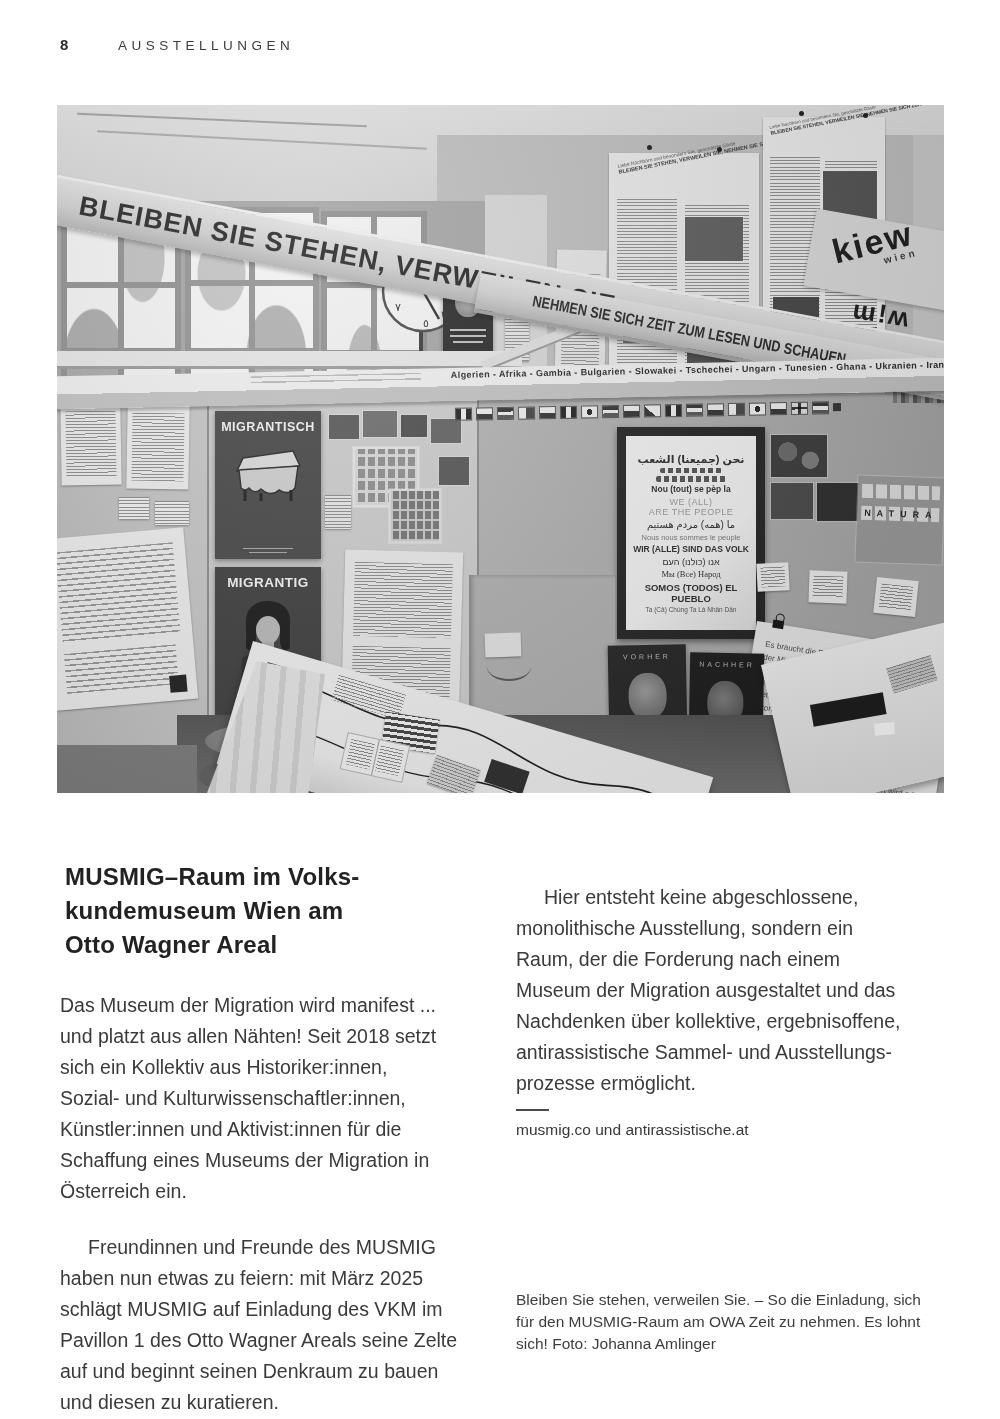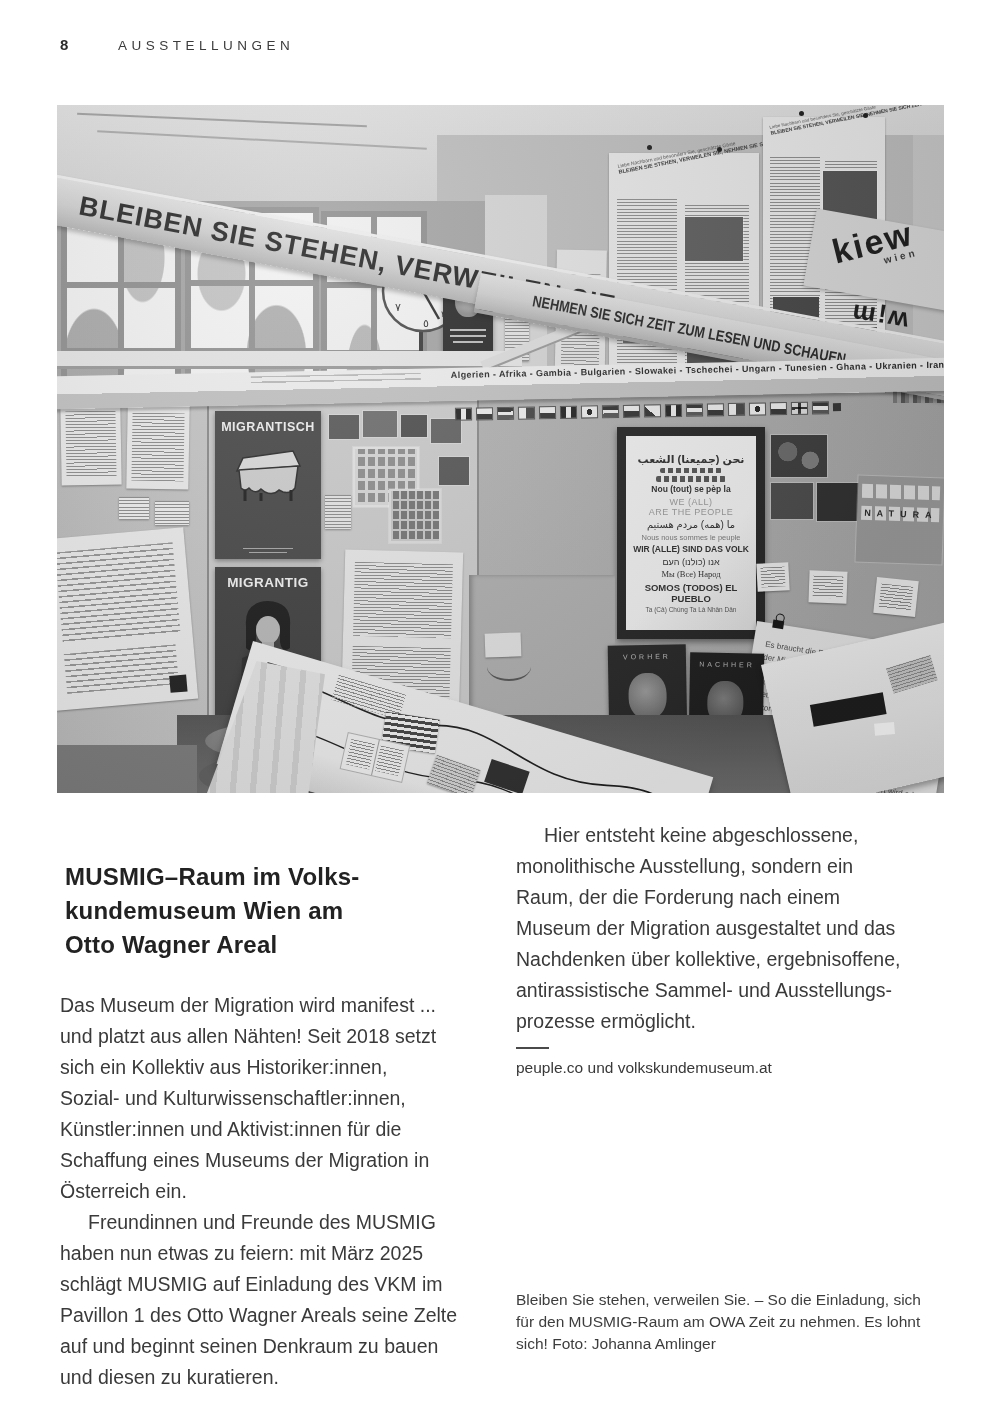--- a/index.html
+++ b/index.html
@@ -39,24 +39,24 @@
   .f-g{background:linear-gradient(90deg,#eee 45%,#444 45%);}
   .boardline{margin:0;text-align:center;color:#2e2e2c;}
   .squig{background:repeating-linear-gradient(90deg,#55554f 0 5px,transparent 5px 8px);height:5px;border-radius:2px;}
   .clip{width:11px;height:8px;background:#161614;}
   .clip::after{content:"";position:absolute;left:2px;top:-7px;width:7px;height:7px;border:1.5px solid #161614;border-radius:50%;background:transparent;}
   .poster-dark{box-shadow:0 2px 5px rgba(0,0,0,.4);}
   .label-sp{letter-spacing:3px;color:#bdbdbb;font-size:7px;text-align:center;}
   
   .prewrap{white-space:pre-line;}
   #col-left{left:60px;top:855px;width:445px;}
-  #col-right{left:516px;top:820px;width:445px;}
+  #col-right{left:516px;top:882px;width:445px;}
   h1.title{margin:5px;font-size:24px;line-height:34px;font-weight:700;color:#222222;letter-spacing:.2px;}
   .body-par{font-size:19.5px;line-height:31px;color:#3a3a3a;margin:0;}
-  .indent{text-indent:28px;}
+  .indent{text-indent:28px;margin-top:25px;}
   .first-par{margin-top:28px;}
   .rule{width:33px;height:2px;background:#4a4a4a;margin-top:10px;}
   .linkline{font-size:15.5px;color:#383838;margin-top:10px;}
   #caption{left:516px;top:1289px;width:445px;font-size:15.5px;line-height:22px;color:#3d3d3d;}
 </style>
 </head>
 <body>
 
 <span class="ab pagenum">8</span>
 <span class="ab section">AUSSTELLUNGEN</span>
@@ -371,18 +371,18 @@
 
 <section class="ab" id="col-right">
   <p class="body-par prewrap indent" style="margin-top:0;">Hier entsteht keine abgeschlossene,
 monolithische Ausstellung, sondern ein
 Raum, der die Forderung nach einem
 Museum der Migration ausgestaltet und das
 Nachdenken über kollektive, ergebnisoffene,
 antirassistische Sammel- und Ausstellungs-
 prozesse ermöglicht.</p>
   <div class="rule"></div>
-  <p class="linkline" style="margin:10px 0 0 0;">peuple.co und volkskundemuseum.at</p>
+  <p class="linkline" style="margin:10px 0 0 0;">musmig.co und antirassistische.at</p>
 </section>
 
 <figcaption class="ab prewrap" id="caption">Bleiben Sie stehen, verweilen Sie. – So die Einladung, sich
 für den MUSMIG-Raum am OWA Zeit zu nehmen. Es lohnt
 sich! Foto: Johanna Amlinger</figcaption>
 
 </body></html>

